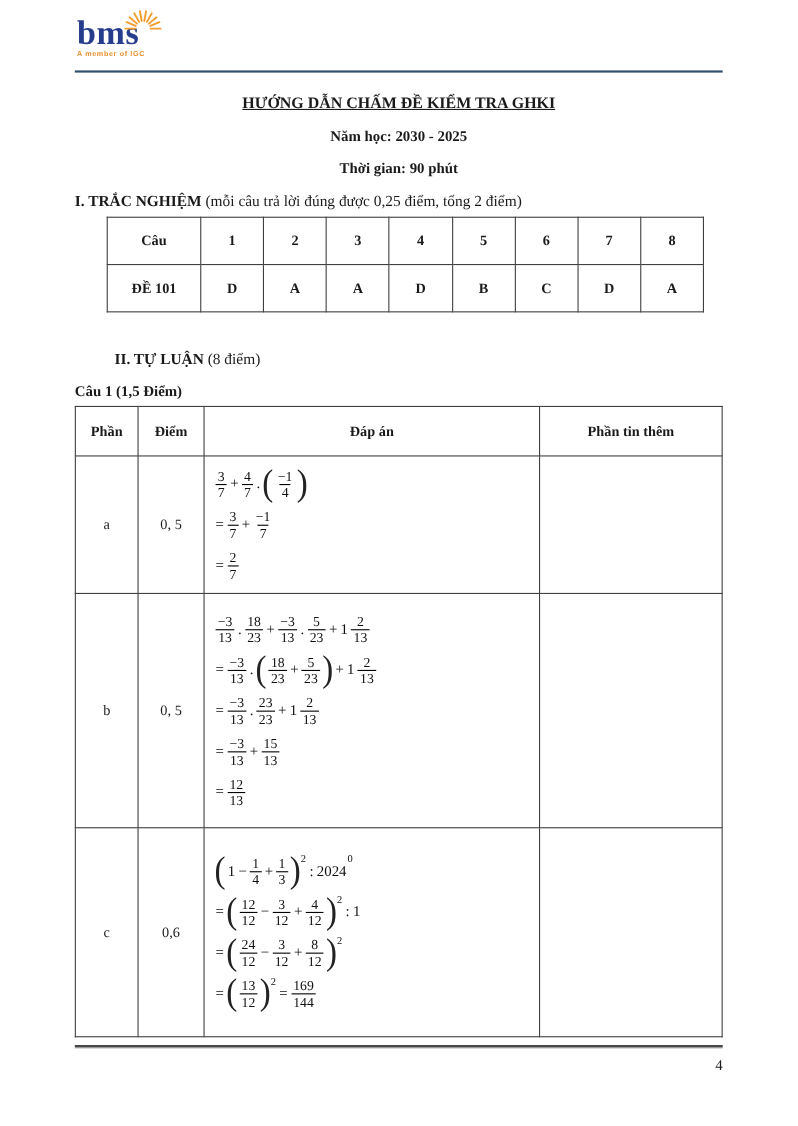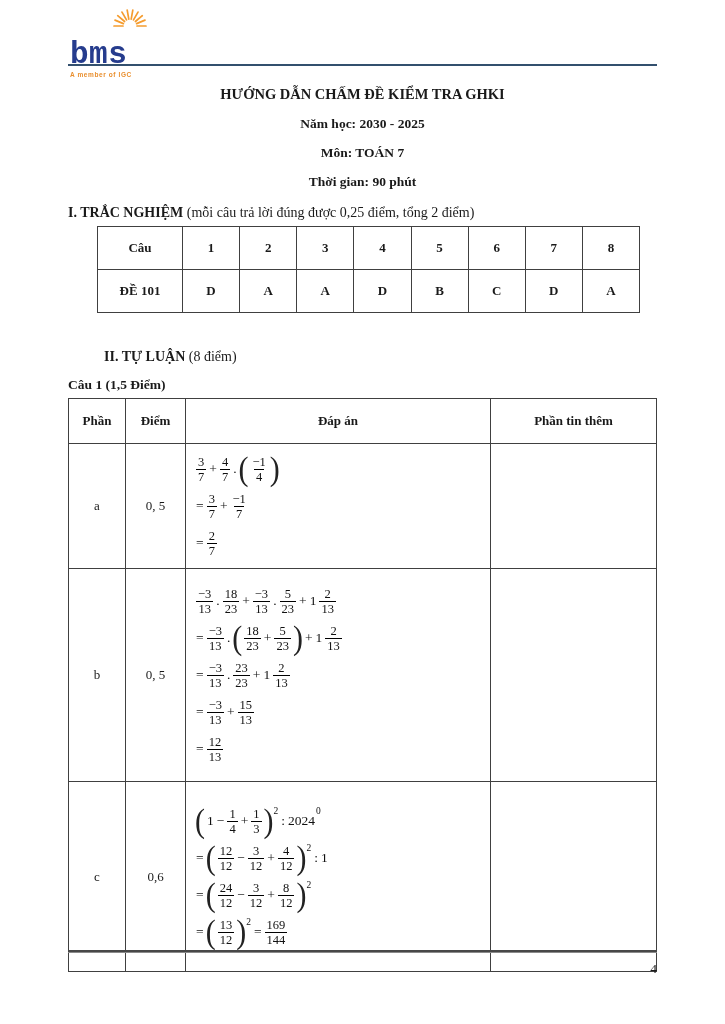--- a/index.html
+++ b/index.html
@@ -7,35 +7,35 @@
   body { font-family: "Liberation Serif", "DejaVu Serif", serif; color: #1a1a1a; }
   .page {
     position: relative; width: 725px; height: 1024px;
     background: #fff; overflow: hidden; padding: 14px 68px 0 68px;
   }
 
   
   .header { height: 52px; border-bottom: 2px solid #33506e; position: relative; }
   .logo { position: absolute; left: 2px; top: 0; display: inline-block; }
   .logo-text {
-    font-family: Liberation Mono, monospace;
+    font-family: Liberation Serif, serif;
     font-weight: bold; font-size: 31px; line-height: 1;
-    color: #263c8d; letter-spacing: 0.5px; margin-top: 25px;
+    color: #263c8d; letter-spacing: 0.5px;
   }
   .sunburst { position: absolute; top: -9px; right: -16px; }
   .logo-subtext {
     font-family: "Liberation Sans", sans-serif;
     font-size: 6.5px; color: #e98f2e; letter-spacing: 0.6px; margin-top: 1px;
     font-weight: bold;
   }
 
   
   .title-block { margin-top: 20px; text-align: center; }
   .title-block p { font-weight: bold; margin-bottom: 13px; }
-  .title-main { font-size: 14.5px; }
+  .title-main { font-size: 14.5px; text-decoration: underline; }
   .title-sub  { font-size: 13.5px; }
 
   
   .sec-heading { font-size: 14px; margin-top: 15px; }
   .sec-heading .bold { font-weight: bold; }
   .q-heading { font-size: 13.5px; font-weight: bold; margin-top: 12px; }
 
   
   table { border-collapse: collapse; table-layout: fixed; }
   th, td { border: 1px solid #404040; }
@@ -107,21 +107,20 @@
           <line x1="11" y1="21" x2="2" y2="21"></line>
         </g>
       </svg>
       <div class="logo-subtext">A member of IGC</div>
     </div>
   </div>
 
   <div class="title-block">
     <p class="title-main">HƯỚNG DẪN CHẤM ĐỀ KIỂM TRA GHKI</p>
     <p class="title-sub">Năm học: 2030 - 2025</p>
-    <p class="title-sub">Môn: TOÁN 7</p>
     <p class="title-sub">Thời gian: 90 phút</p>
   </div>
 
   <div class="sec-heading">
     <span class="bold">I. TRẮC NGHIỆM</span><span> (mỗi câu trả lời đúng được 0,25 điểm, tổng 2 điểm)</span>
   </div>
 
   <table class="mc-table">
     <colgroup>
         <col class="label-col">

